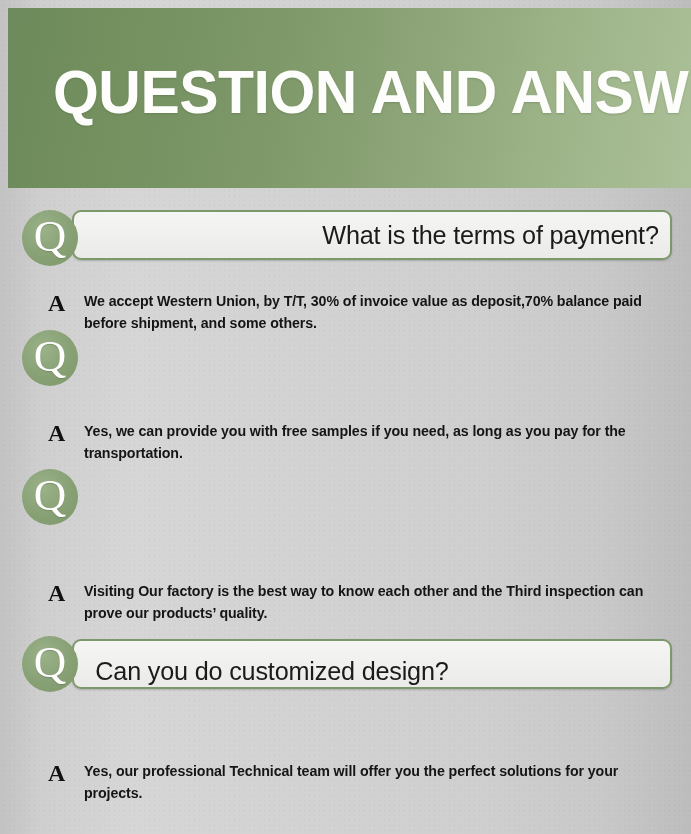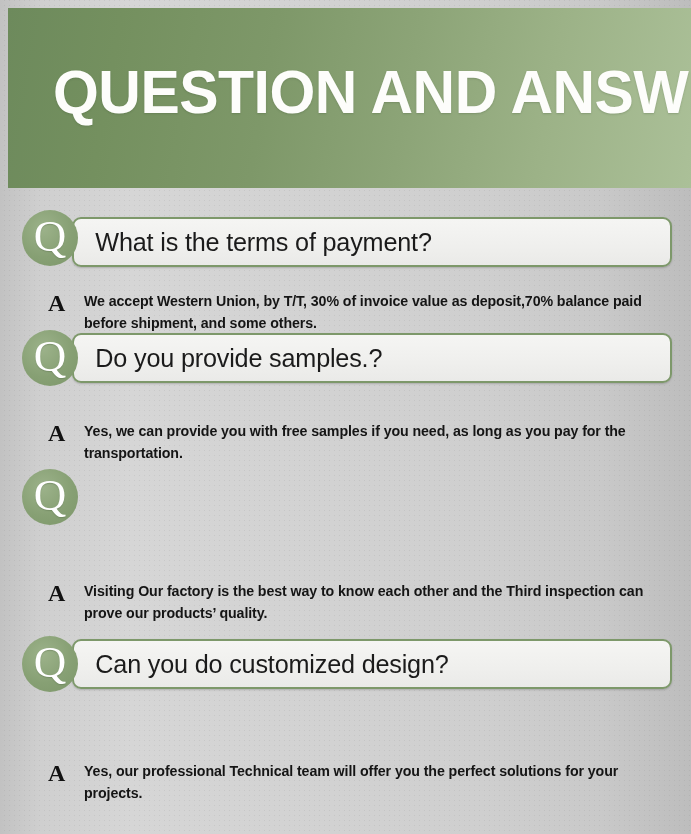--- a/index.html
+++ b/index.html
@@ -168,38 +168,35 @@
     <div class="header-title">QUESTION AND ANSWER</div>
   </div>
 
   <div class="qa-list">
 
     <div class="qa-block" style="height:146px;">
       <div class="q-row">
         <div class="q-badge" style="top:22px;">
           <span class="q-badge-letter">Q</span>
         </div>
-        <div class="q-box" style="top:29px;">
+        <div class="q-box" style="top:22px;justify-content:flex-end;">
           <span class="q-text">What is the terms of payment?</span>
         </div>
       </div>
       <div class="a-row" style="padding-top:44px;">
         <div class="a-letter">A</div>
         <div class="a-text" style="max-width:578px;">We accept Western Union, by T/T, 30% of invoice value as deposit,70% balance paid before shipment, and some others.</div>
       </div>
     </div>
 
     <div class="qa-block" style="height:140px;">
       <div class="q-row">
         <div class="q-badge" style="top:-4px;">
           <span class="q-badge-letter">Q</span>
         </div>
-        <div class="q-box" style="top:-1px;">
-          <span class="q-text">Do you provide samples.?</span>
-        </div>
       </div>
       <div class="a-row" style="padding-top:28px;">
         <div class="a-letter">A</div>
         <div class="a-text" style="max-width:588px;">Yes, we can provide you with free samples if you need, as long as you pay for the transportation.</div>
       </div>
     </div>
 
     <div class="qa-block" style="height:166px;">
       <div class="q-row">
         <div class="q-badge" style="top:-5px;">
@@ -210,21 +207,21 @@
         <div class="a-letter">A</div>
         <div class="a-text" style="max-width:592px;">Visiting Our factory is the best way to know each other and the Third inspection can prove our products’ quality.</div>
       </div>
     </div>
 
     <div class="qa-block" style="height:160px;">
       <div class="q-row">
         <div class="q-badge" style="top:-4px;">
           <span class="q-badge-letter">Q</span>
         </div>
-        <div class="q-box" style="top:-1px;">
+        <div class="q-box" style="top:-1px;align-items:flex-end;">
           <span class="q-text">Can you do customized design?</span>
         </div>
       </div>
       <div class="a-row" style="padding-top:62px;">
         <div class="a-letter">A</div>
         <div class="a-text" style="max-width:588px;">Yes, our professional Technical team will offer you the perfect solutions for your projects.</div>
       </div>
     </div>
 
   </div>

